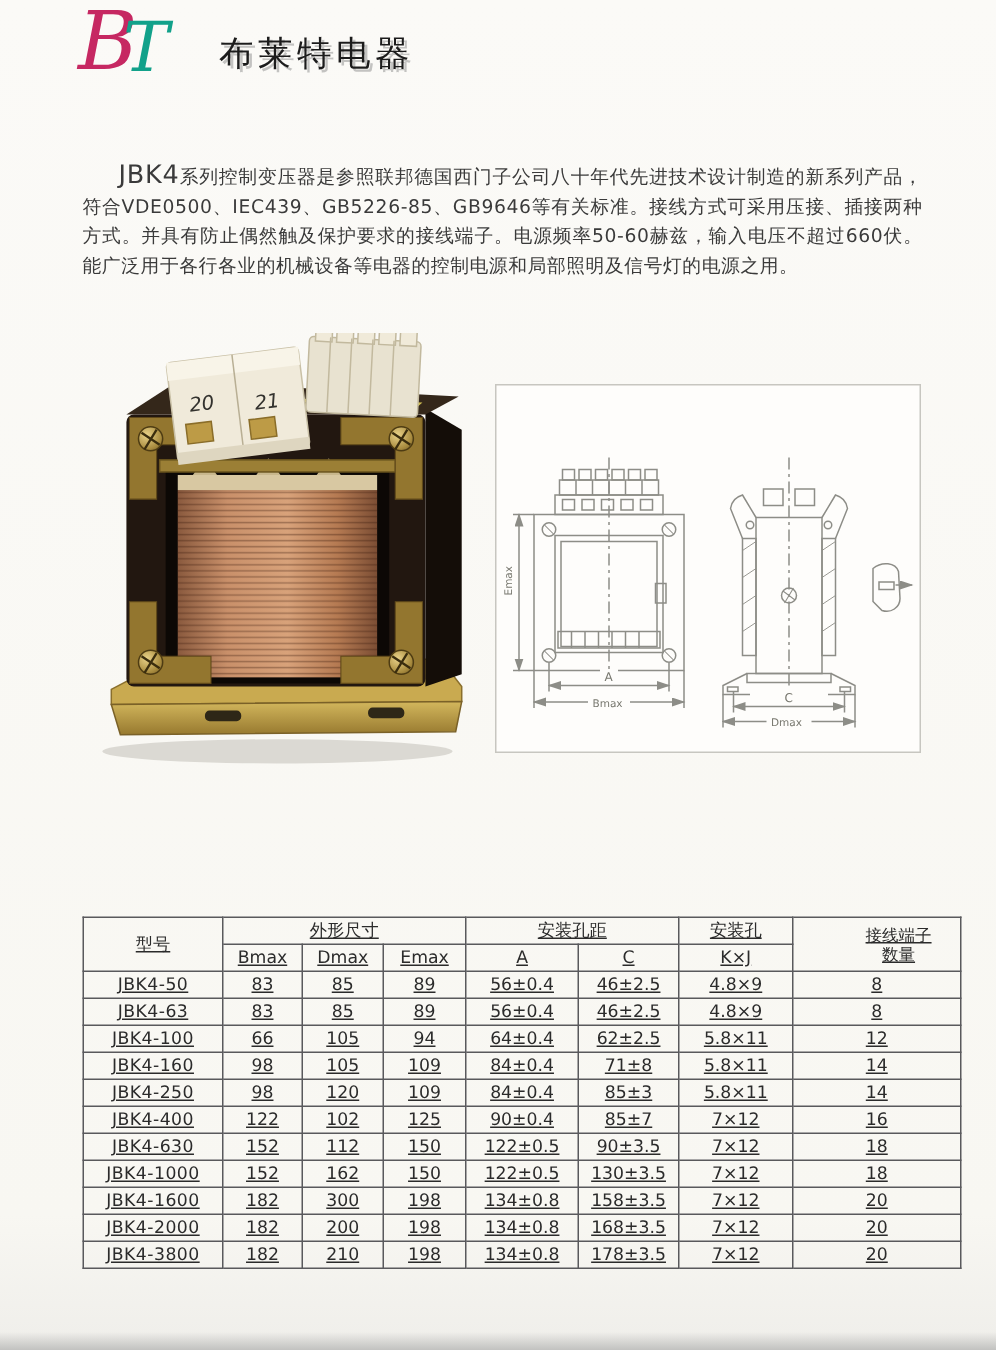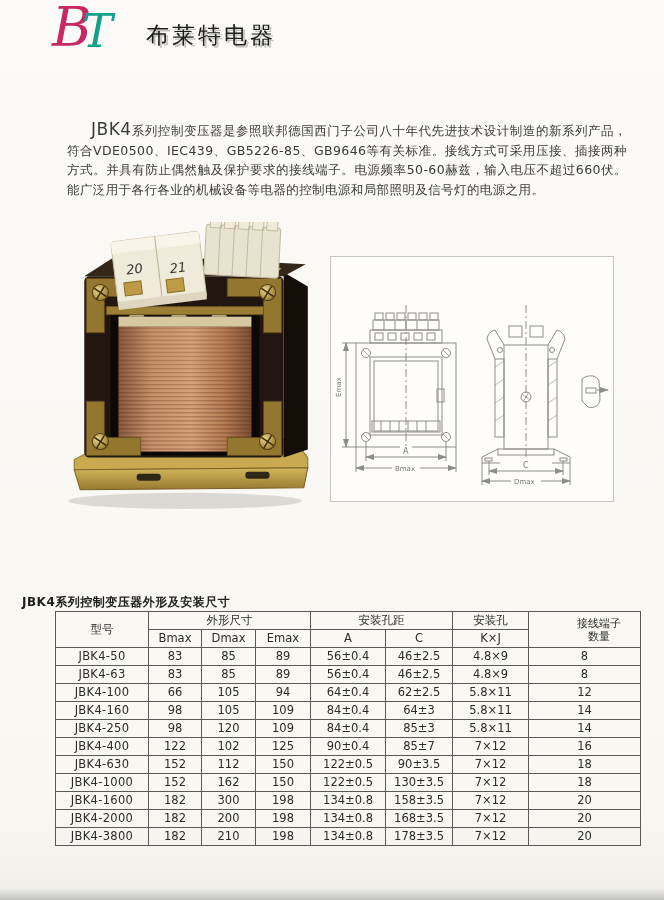--- a/index.html
+++ b/index.html
@@ -12,33 +12,33 @@
   .page{position:absolute;inset:0;background:linear-gradient(#fbfaf7 0%,#f8f7f2 90%,#efeeea 100%);}
   
   .logo{position:absolute;left:52px;top:4px;width:260px;height:64px;}
   .logo-b{position:absolute;left:0;top:-8px;font-family:"DejaVu Serif","Liberation Serif",serif;
     font-style:italic;font-size:54px;color:#c62862;}
   .logo-t{position:absolute;left:30px;top:0px;font-family:"DejaVu Serif","Liberation Serif",serif;
     font-style:italic;font-size:46px;color:#12a18a;}
   .logo-cn{position:absolute;left:94px;top:16px;font-size:23px;font-weight:normal;color:#1c1c1c;
     letter-spacing:3px;text-shadow:2px 2px 0 rgba(150,150,150,.55);}
   
-  .intro{position:absolute;left:55px;top:108px;width:560px;margin:12px;
+  .intro{position:absolute;left:55px;top:108px;width:560px;margin:0;
     font-size:12.5px;line-height:19.5px;text-align:justify;color:#3a3a3a;
     text-indent:24px;letter-spacing:0.4px;}
   .intro .lead{font-size:17px;letter-spacing:0.5px;}
   
   .photo-wrap{position:absolute;left:58px;top:222px;width:264px;height:292px;}
   .drawing-wrap{position:absolute;left:330px;top:256px;width:284px;height:246px;
     box-sizing:border-box;border:1px solid #c7c6c0;background:#fefdfb;}
   
   .table-title{position:absolute;left:22px;top:594px;font-size:12px;font-weight:bold;
     color:#1e1e1e;letter-spacing:0.5px;}
   table.spec-table{position:absolute;left:55px;top:611px;width:585px;table-layout:fixed;
-    border-collapse:collapse;font-size:11.5px;color:#2b2b2b;background:transparent;}
+    border-collapse:collapse;font-size:11.5px;color:#2b2b2b;background:transparent;text-decoration:underline;}
   .spec-table th,.spec-table td{border:1px solid #59595c;text-align:center;padding:0;
     height:17px;line-height:17px;font-weight:normal;overflow:hidden;}
   .spec-table th.th-wrap{white-space:pre-line;line-height:13px;font-size:11px;padding-left:29px;}
   .spec-table td:first-child{letter-spacing:0.3px;}
   
   .notes{position:absolute;left:25px;top:837px;font-size:11px;line-height:15.5px;color:#333;}
   .scan-bottom{position:absolute;left:0;bottom:0;width:100%;height:12px;
     background:linear-gradient(to bottom,rgba(195,195,193,0),#c2c2c0);}
 </style>
 </head>
@@ -211,21 +211,20 @@
 
         <g>
           <path d="M248,86 C254,81 263,82 265,88 L266,106 C266,112 260,116 254,114 L248,108 Z"></path>
           <rect x="252" y="95" width="10" height="5"></rect>
           <line x1="263" y1="97" x2="274" y2="97" marker-end="url(#arr)"></line>
         </g>
       </g>
     </svg>
   </div>
 
-  <div class="table-title">JBK4系列控制变压器外形及安装尺寸</div>
   <table class="spec-table">
     <colgroup>
       <col style="width:93px">
         <col style="width:53px">
         <col style="width:54px">
         <col style="width:55px">
       <col style="width:75px">
         <col style="width:67px">
         <col style="width:76px">
         <col style="width:112px">
@@ -278,21 +277,21 @@
       <td>62±2.5</td>
       <td>5.8×11</td>
       <td>12</td>
     </tr>
         <tr>
       <td>JBK4-160</td>
       <td>98</td>
       <td>105</td>
       <td>109</td>
       <td>84±0.4</td>
-      <td>64±3</td>
+      <td>71±8</td>
       <td>5.8×11</td>
       <td>14</td>
     </tr>
         <tr>
       <td>JBK4-250</td>
       <td>98</td>
       <td>120</td>
       <td>109</td>
       <td>84±0.4</td>
       <td>85±3</td>

